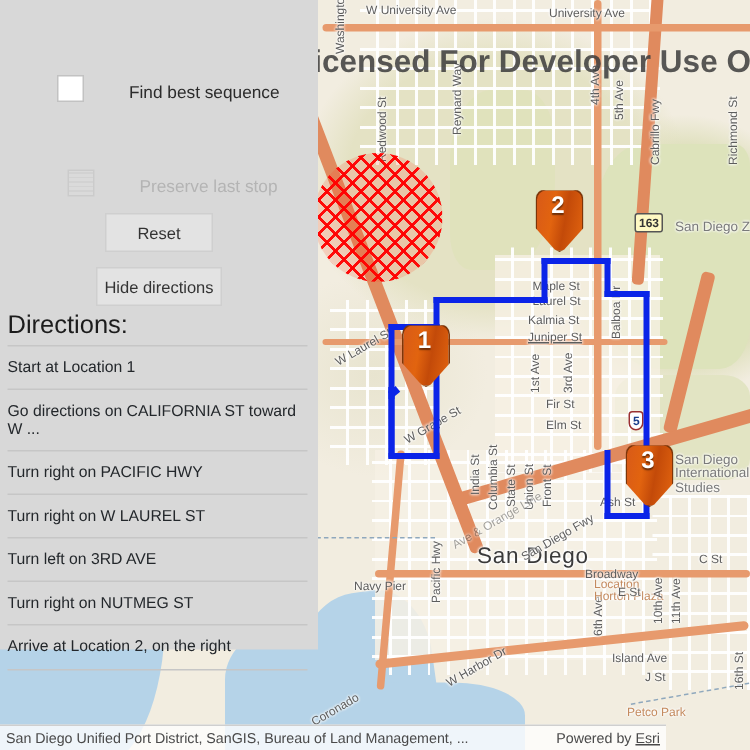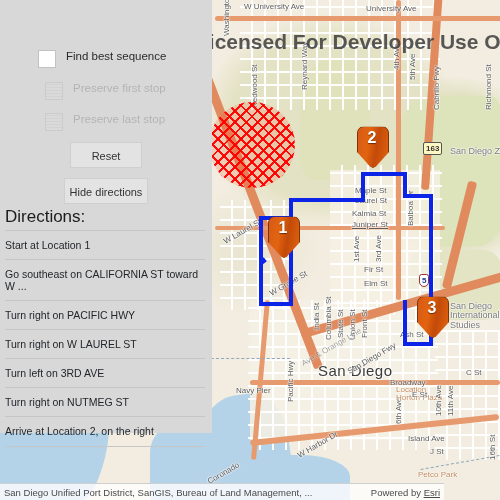--- a/index.html
+++ b/index.html
@@ -94,21 +94,21 @@
   #panel{position:absolute;left:0;top:0;width:212px;height:433px;
       background:#d8d8d8;}
   .btnrow{position:absolute;left:36px;top:4px;}
   .btn{display:inline-block;height:26px;line-height:26px;padding:0 12px;
       font-size:11.5px;color:#2c2c2c;background:#e3e3e3;
       border:1px solid #c9c9c9;text-align:center;cursor:pointer;
       font-family:"Liberation Sans",sans-serif;box-sizing:border-box;}
   .btn.dark{background:#333232;color:#fff;border:1px solid #1f1f1f;}
   .btn.wide{min-width:71px;}
 
-  .cbrow{position:absolute;display:flex;align-items:flex-start;}
+  .cbrow{position:absolute;display:flex;align-items:flex-end;gap:20px;}
   .cbox{width:18px;height:18px;background:#fff;border:1px solid #c2c2c2;box-sizing:border-box;}
   .cbox.dis{background:repeating-linear-gradient(0deg,#dadada 0 2px,#d2d2d2 2px 3px);
       border:1px solid #cbcbcb;}
   .cblabel{margin-left:10px;font-size:11.5px;color:#2b2b2b;}
   .cblabel.dis{color:#b4b4b4;}
 
   .actbtn{position:absolute;left:70px;width:72px;height:26px;line-height:26px;
       text-align:center;font-size:11px;color:#333;background:#e3e3e3;
       border:1px solid #cfcfcf;cursor:pointer;box-sizing:border-box;}
   .actbtn.hide{width:84px;left:64px;}
@@ -265,38 +265,34 @@
   </div>
 
   <div id="panel">
 
 
     <div class="cbrow" style="left:38px;top:50px;">
       <span class="cbox"></span>
       <span class="cblabel">Find best sequence</span>
     </div>
 
-    <div class="cbrow" style="left:45px;top:82px;">
-      <span class="cbox dis"></span>
-      <span class="cblabel dis">Preserve first stop</span>
-    </div>
 
     <div class="cbrow" style="left:45px;top:113px;">
       <span class="cbox dis"></span>
       <span class="cblabel dis">Preserve last stop</span>
     </div>
 
     <div class="actbtn" style="top:142px;">Reset</div>
     <div class="actbtn hide" style="top:178px;">Hide directions</div>
 
     <div id="dirhead">Directions:</div>
 
     <div id="dirlist">
       <div class="diritem">Start at Location 1</div>
-      <div class="diritem">Go southeast on CALIFORNIA ST toward W ...</div>
+      <div class="diritem">Go directions on CALIFORNIA ST toward W ...</div>
       <div class="diritem">Turn right on PACIFIC HWY</div>
       <div class="diritem">Turn right on W LAUREL ST</div>
       <div class="diritem">Turn left on 3RD AVE</div>
       <div class="diritem">Turn right on NUTMEG ST</div>
       <div class="diritem">Arrive at Location 2, on the right</div>
     </div>
   </div>
 
   <div id="attrib">
     <span>San Diego Unified Port District, SanGIS, Bureau of Land Management, ...</span>

